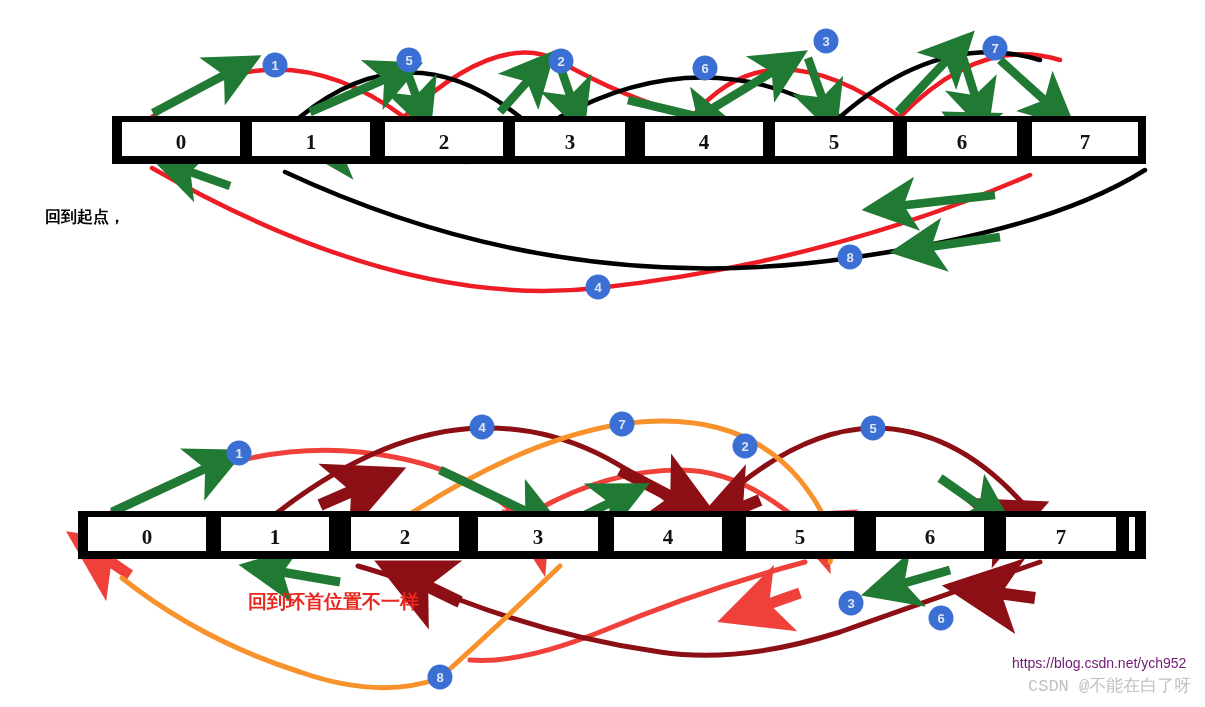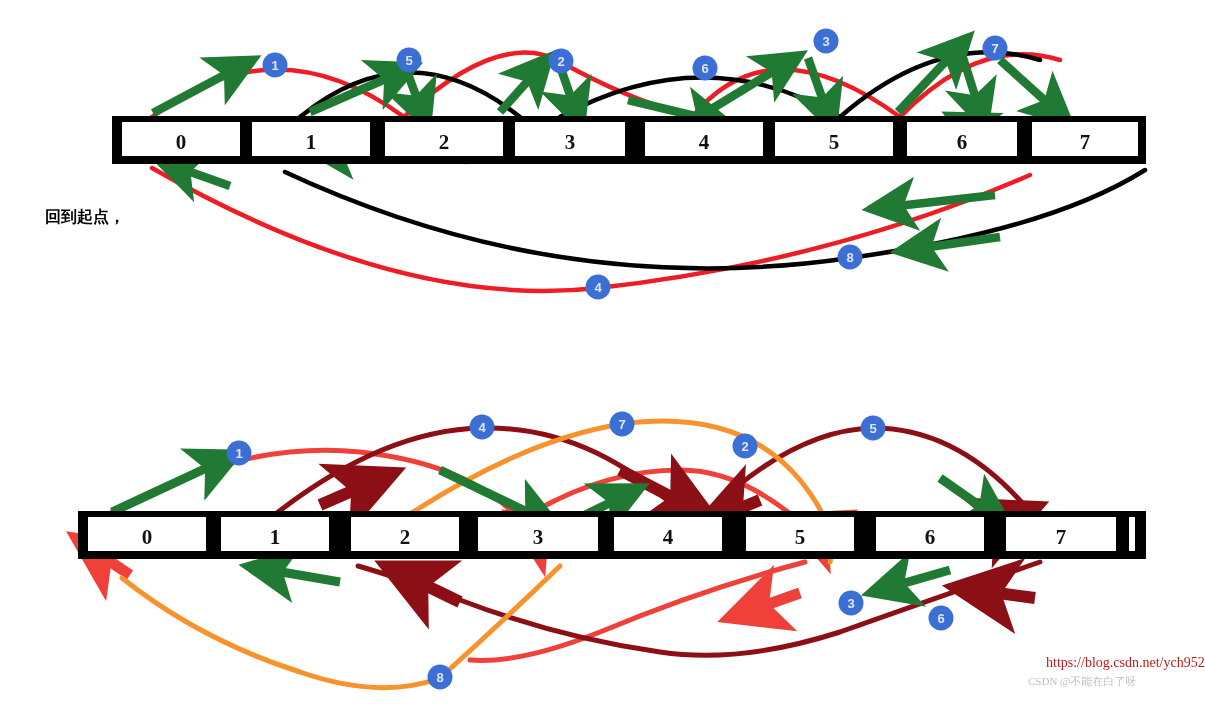--- a/index.html
+++ b/index.html
@@ -39,28 +39,27 @@
   .note{
     position:absolute;font-weight:bold;white-space:nowrap;
     font-family:"DejaVu Sans","Liberation Sans",sans-serif;
   }
   #note-top{left:45px;top:188px;font-size:16px;color:#000000;line-height:34px;margin-top:12px;}
   #note-bottom{left:248px;top:589px;font-size:19px;color:#e8261c;}
 
   
   #watermark-url{
     position:absolute;left:1012px;top:655px;font-size:14px;
-    color:#b91c1c;white-space:nowrap;
-    font-family:Liberation Serif, serif;
-    margin-left:34px;
+    color:#701a75;white-space:nowrap;
+    font-family:Liberation Sans, sans-serif;
   }
   #watermark-name{
-    position:absolute;left:1028px;top:674px;font-size:11px;
+    position:absolute;left:1028px;top:674px;font-size:17px;
     color:#bfbfbf;white-space:nowrap;
-    font-family:Liberation Serif, serif;
+    font-family:Liberation Mono, monospace;
     text-align:right;
   }
 </style>
 </head>
 <body>
 
 <div class="stage">
 
   <svg class="layer" viewBox="0 0 1205 707">
     <defs>
@@ -252,17 +251,18 @@
     <span>6</span>
     </div>
   <div class="badge" style="left:440px;top:677px;width:25px;height:25px;">
     <span>8</span>
     </div>
 
   <div class="note" id="note-top">
     <div>回到起点，</div>
   </div>
 
+  <div class="note" id="note-bottom">回到环首位置不一样</div>
 
   <div id="watermark-url">https://blog.csdn.net/ych952</div>
   <div id="watermark-name">CSDN @不能在白了呀</div>
 
 </div>
 
 </body></html>

